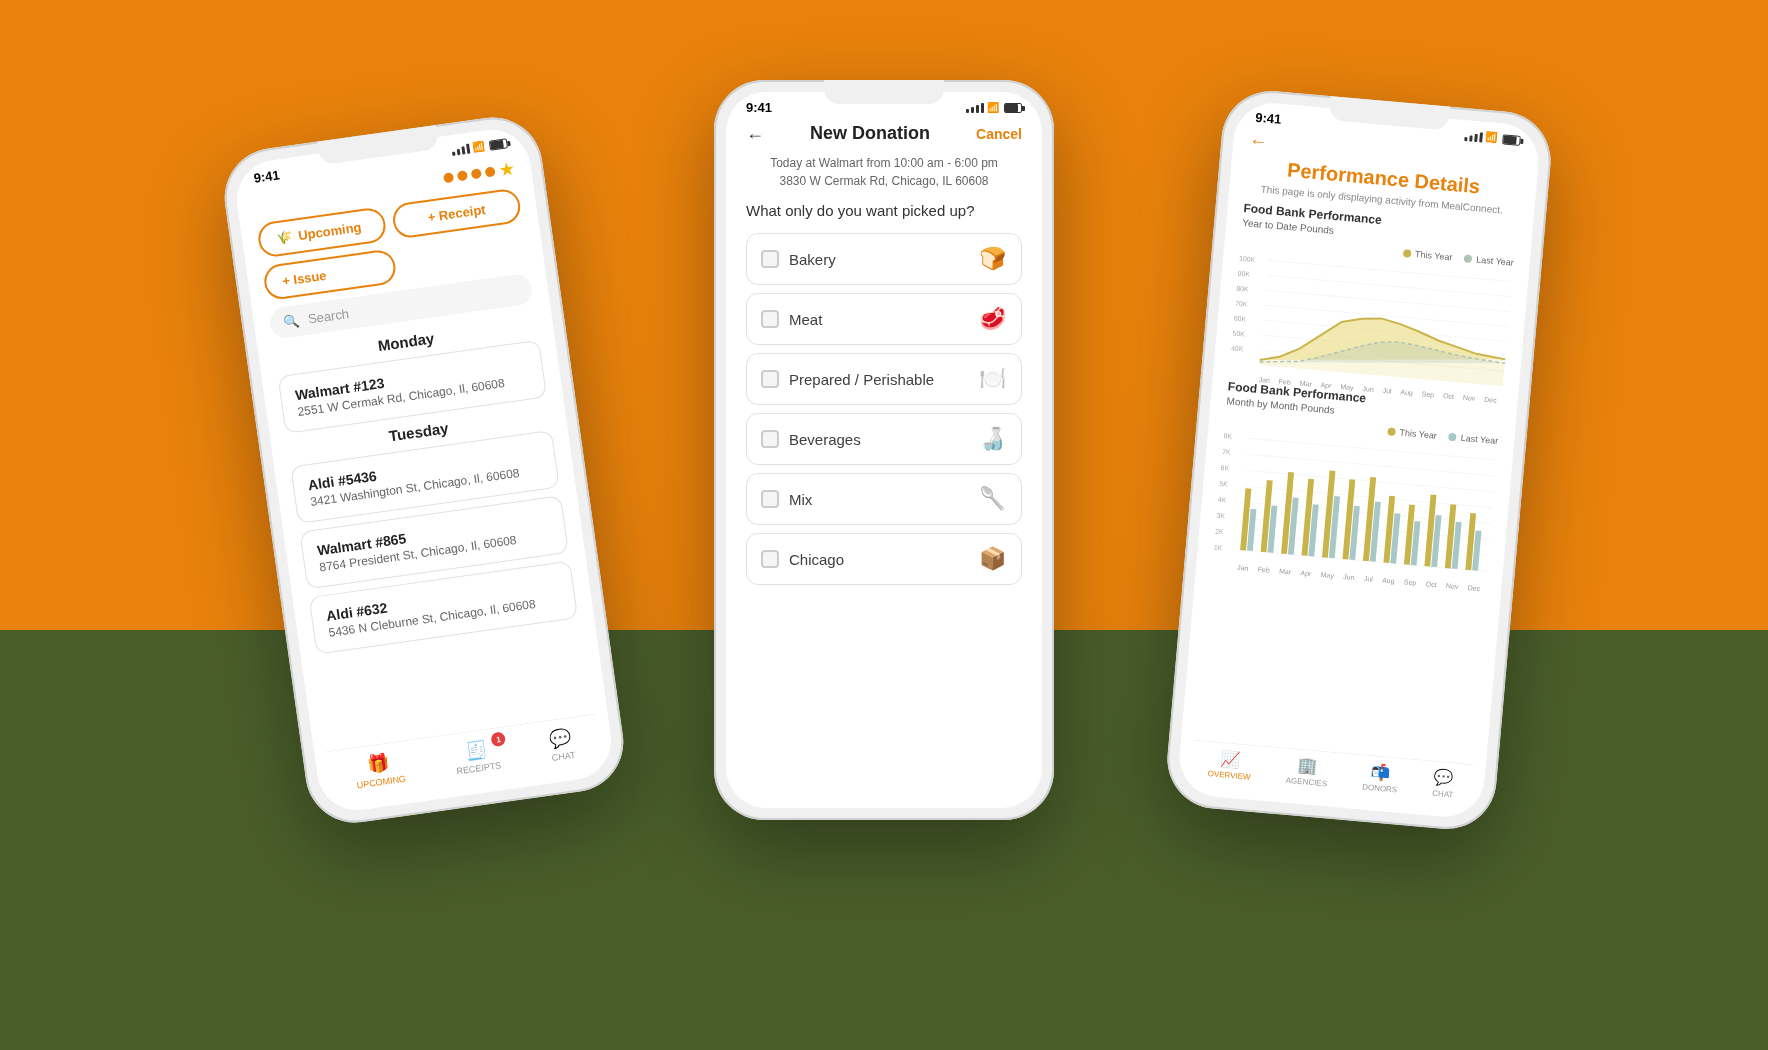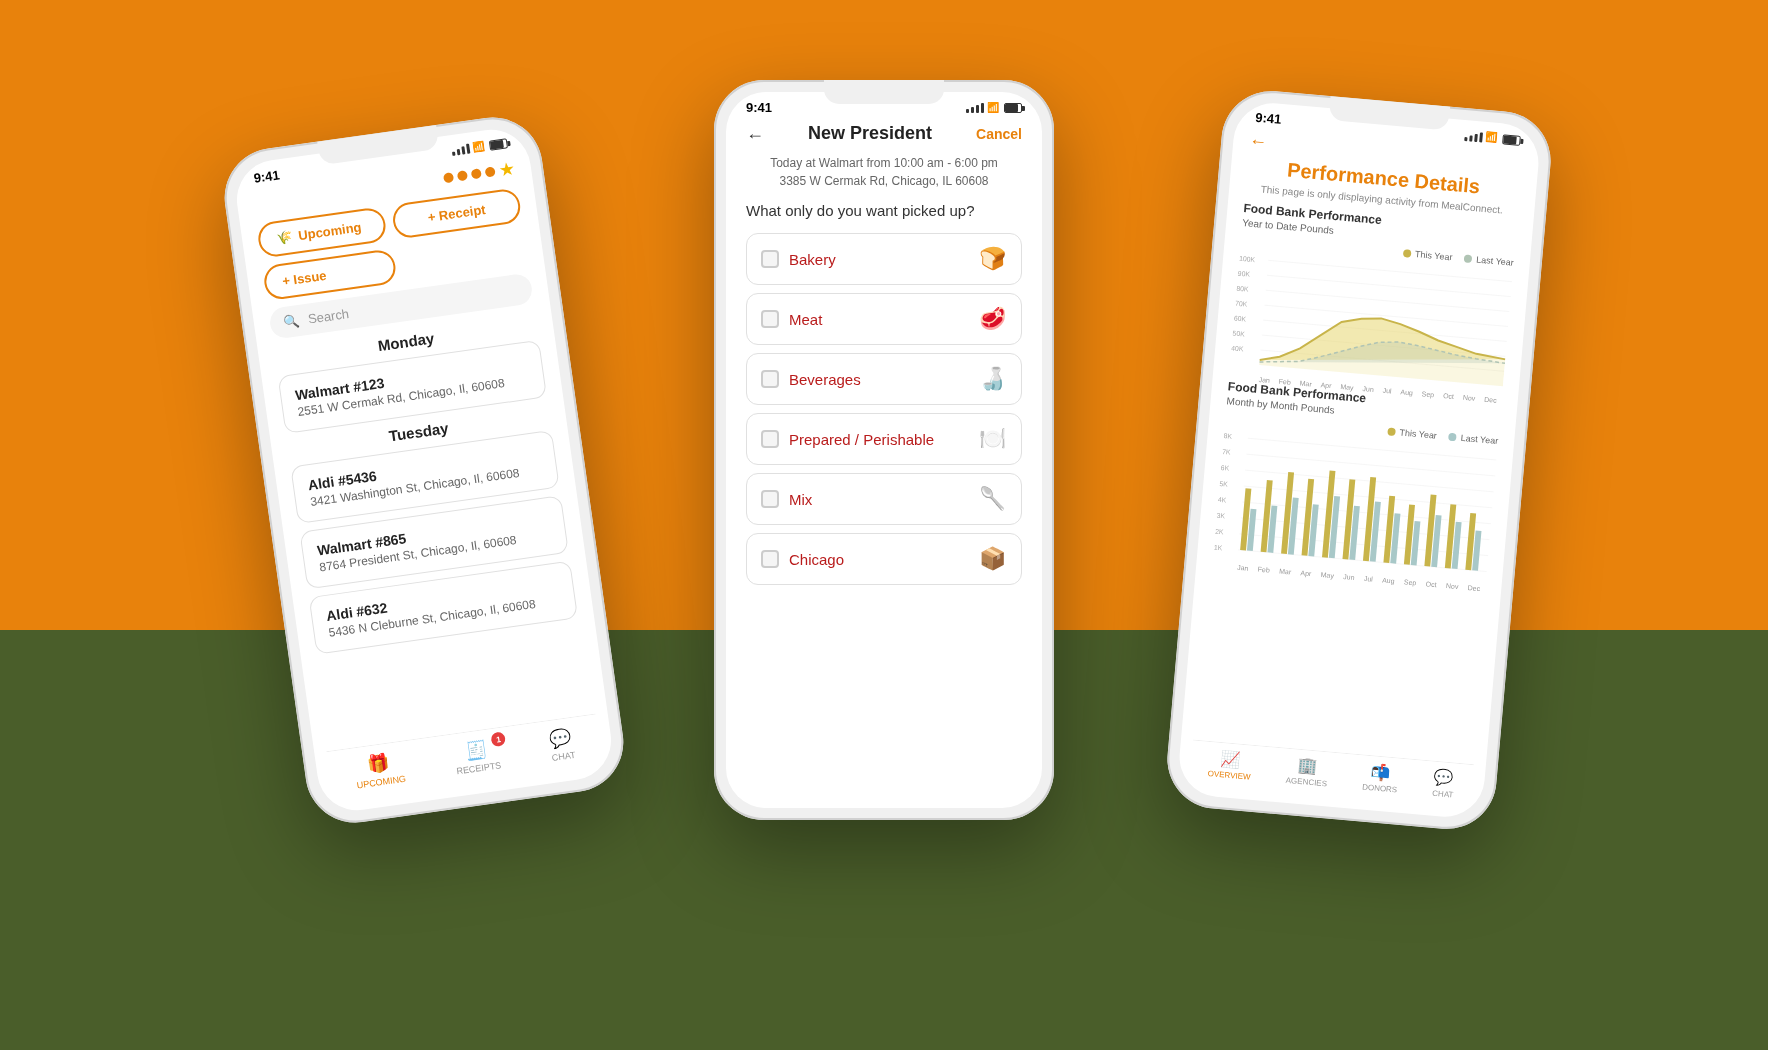--- a/index.html
+++ b/index.html
@@ -291,21 +291,21 @@
       gap: 10px;
     }
     .checkbox {
       width: 18px; height: 18px;
       border: 2px solid #ccc;
       border-radius: 4px;
       background: #f5f5f5;
     }
     .food-name {
       font-size: 15px;
-      color: #b91c1c;
+      color: #404040;
       font-weight: 500;
     }
     .food-emoji { font-size: 22px; }
 
     
     .phone-right {
       width: 330px;
       height: 720px;
       right: 60px;
       top: 50px;
@@ -547,56 +547,56 @@
           <div class="battery-icon">
               <div class="battery-fill" style="width:80%"></div>
             </div>
         </div>
       </div>
 
       <div class="phone2-content">
 
         <div class="phone2-nav">
           <span class="back-arrow">←</span>
-          <span class="phone2-title">New President</span>
+          <span class="phone2-title">New Donation</span>
           <span class="cancel-btn">Cancel</span>
         </div>
 
         <div class="donation-info">Today at Walmart from 10:00 am - 6:00 pm</div>
-        <div class="donation-addr">3385 W Cermak Rd, Chicago, IL 60608</div>
+        <div class="donation-addr">3830 W Cermak Rd, Chicago, IL 60608</div>
 
         <div class="pickup-question">What only do you want picked up?</div>
 
         <div class="food-item">
           <div class="food-item-left">
             <div class="checkbox"></div>
             <span class="food-name">Bakery</span>
           </div>
           <span class="food-emoji">🍞</span>
         </div>
         <div class="food-item">
           <div class="food-item-left">
             <div class="checkbox"></div>
             <span class="food-name">Meat</span>
           </div>
           <span class="food-emoji">🥩</span>
         </div>
         <div class="food-item">
           <div class="food-item-left">
             <div class="checkbox"></div>
-            <span class="food-name">Beverages</span>
-          </div>
-          <span class="food-emoji">🍶</span>
+            <span class="food-name">Prepared / Perishable</span>
+          </div>
+          <span class="food-emoji">🍽️</span>
         </div>
         <div class="food-item">
           <div class="food-item-left">
             <div class="checkbox"></div>
-            <span class="food-name">Prepared / Perishable</span>
-          </div>
-          <span class="food-emoji">🍽️</span>
+            <span class="food-name">Beverages</span>
+          </div>
+          <span class="food-emoji">🍶</span>
         </div>
         <div class="food-item">
           <div class="food-item-left">
             <div class="checkbox"></div>
             <span class="food-name">Mix</span>
           </div>
           <span class="food-emoji">🥄</span>
         </div>
         <div class="food-item">
           <div class="food-item-left">

